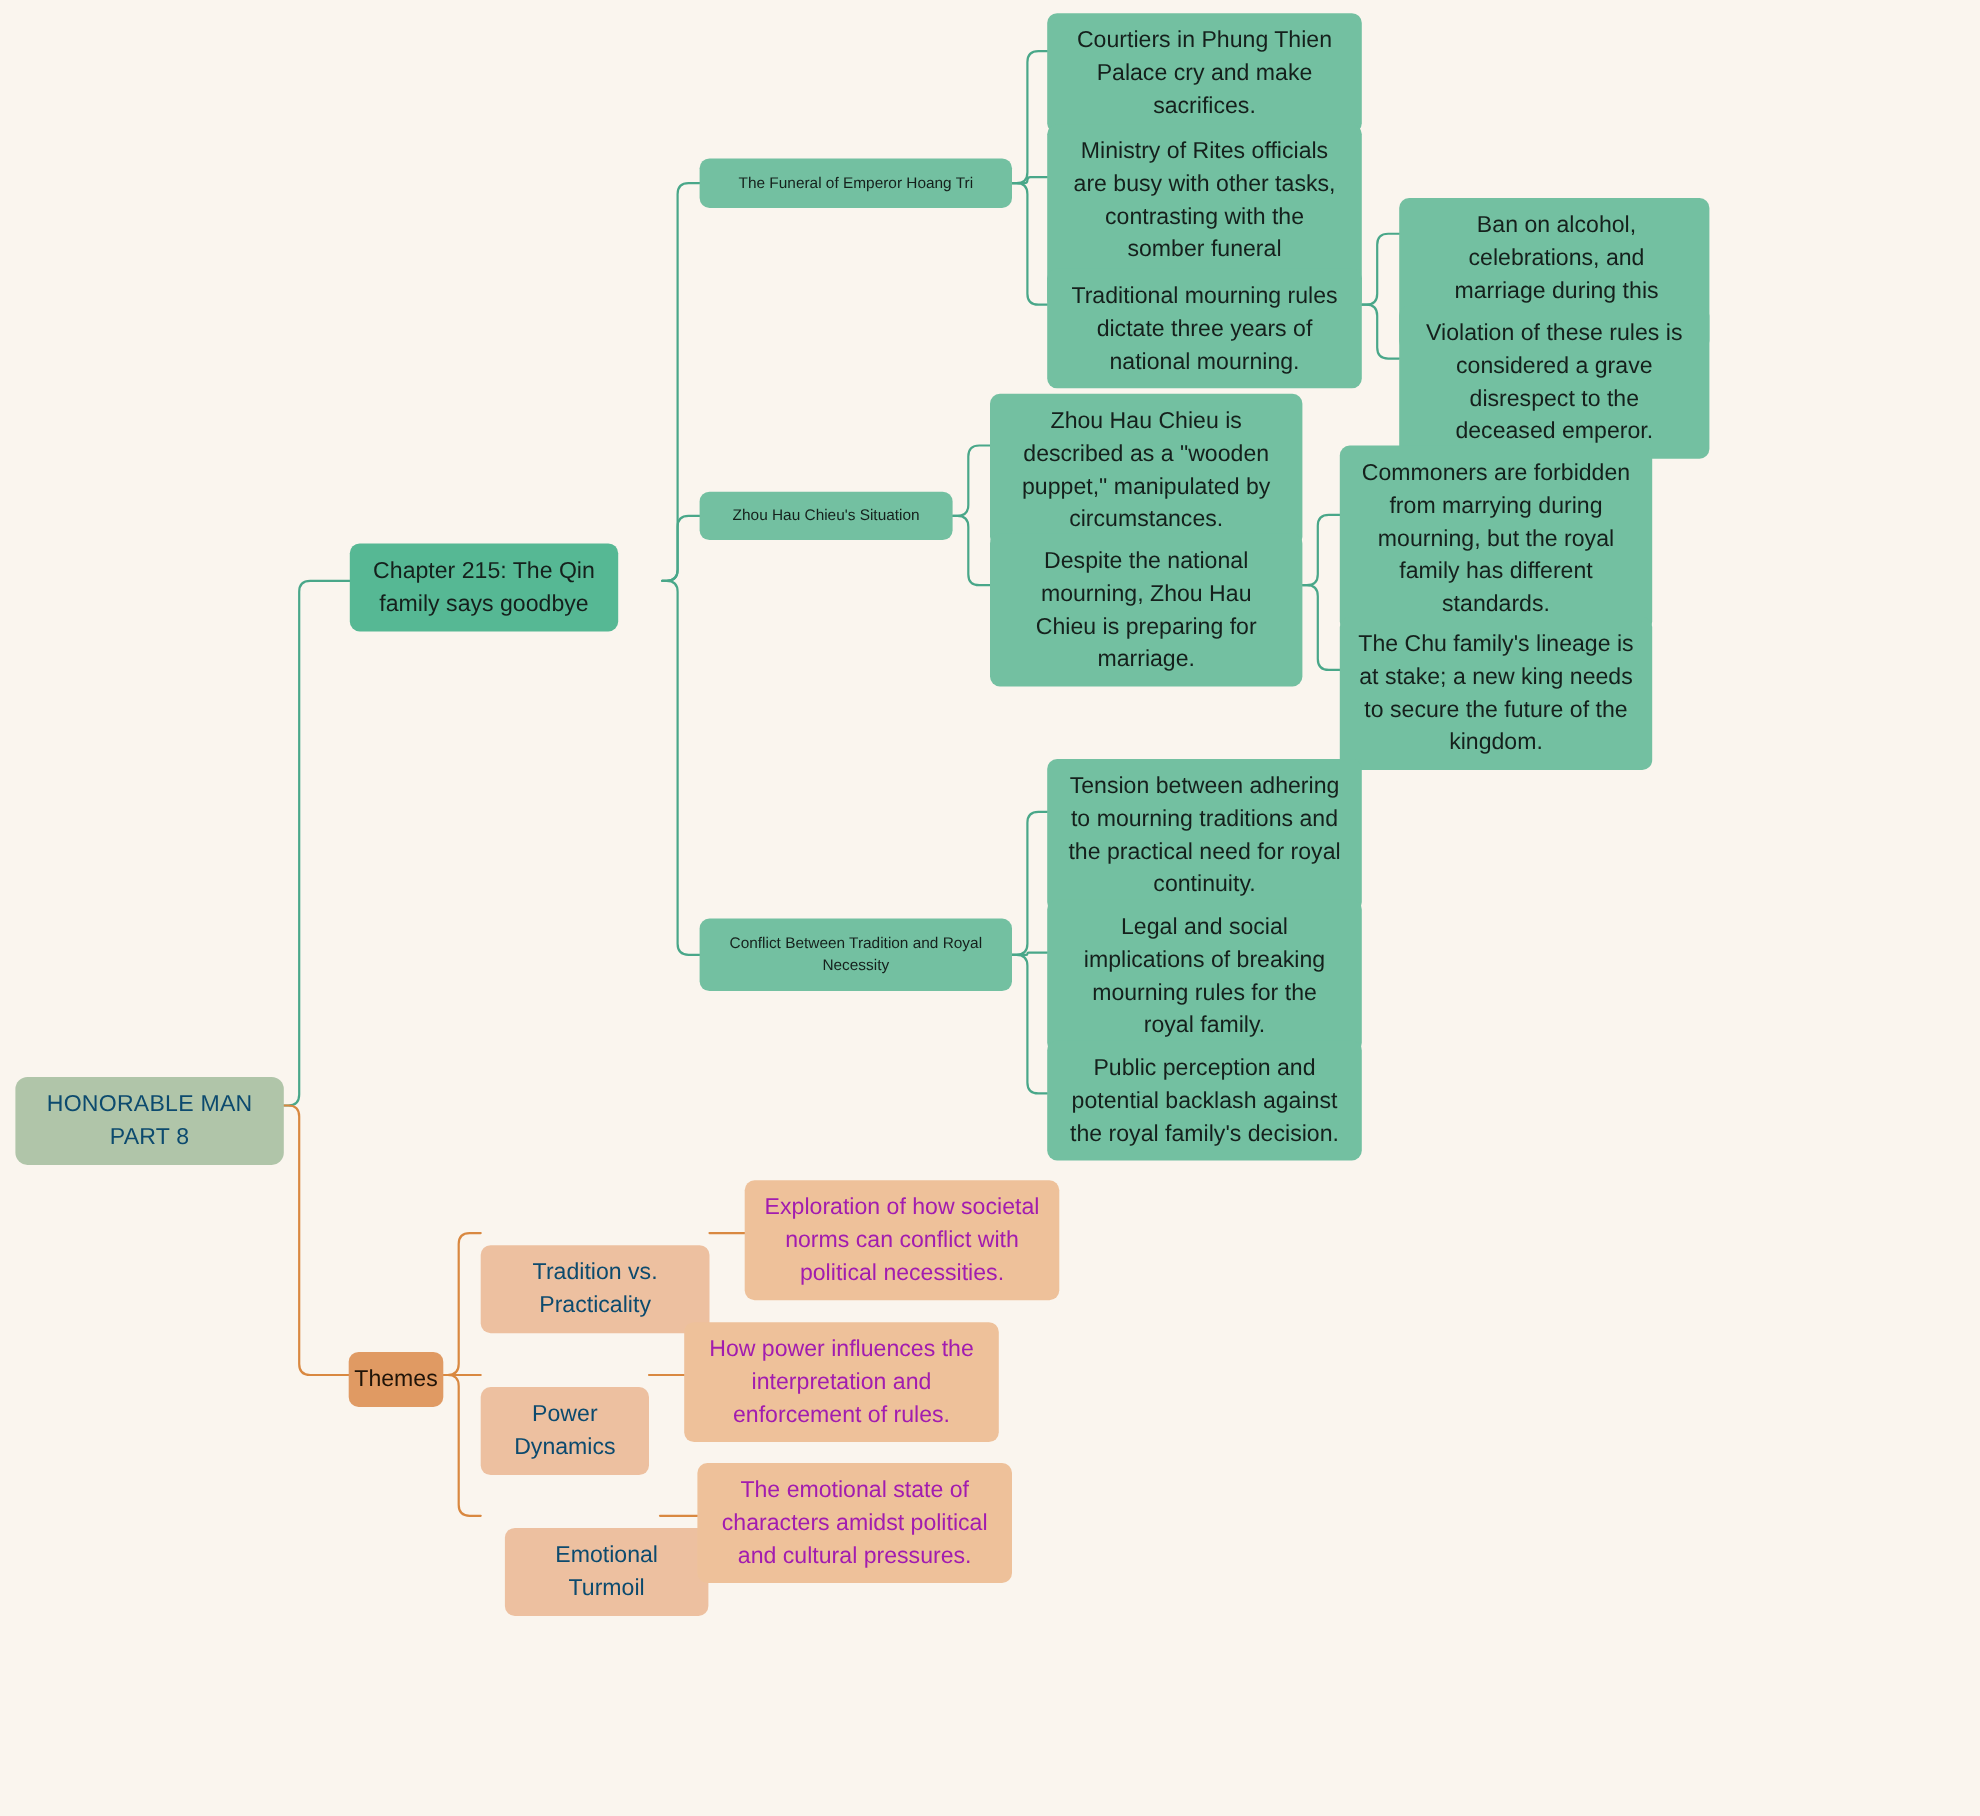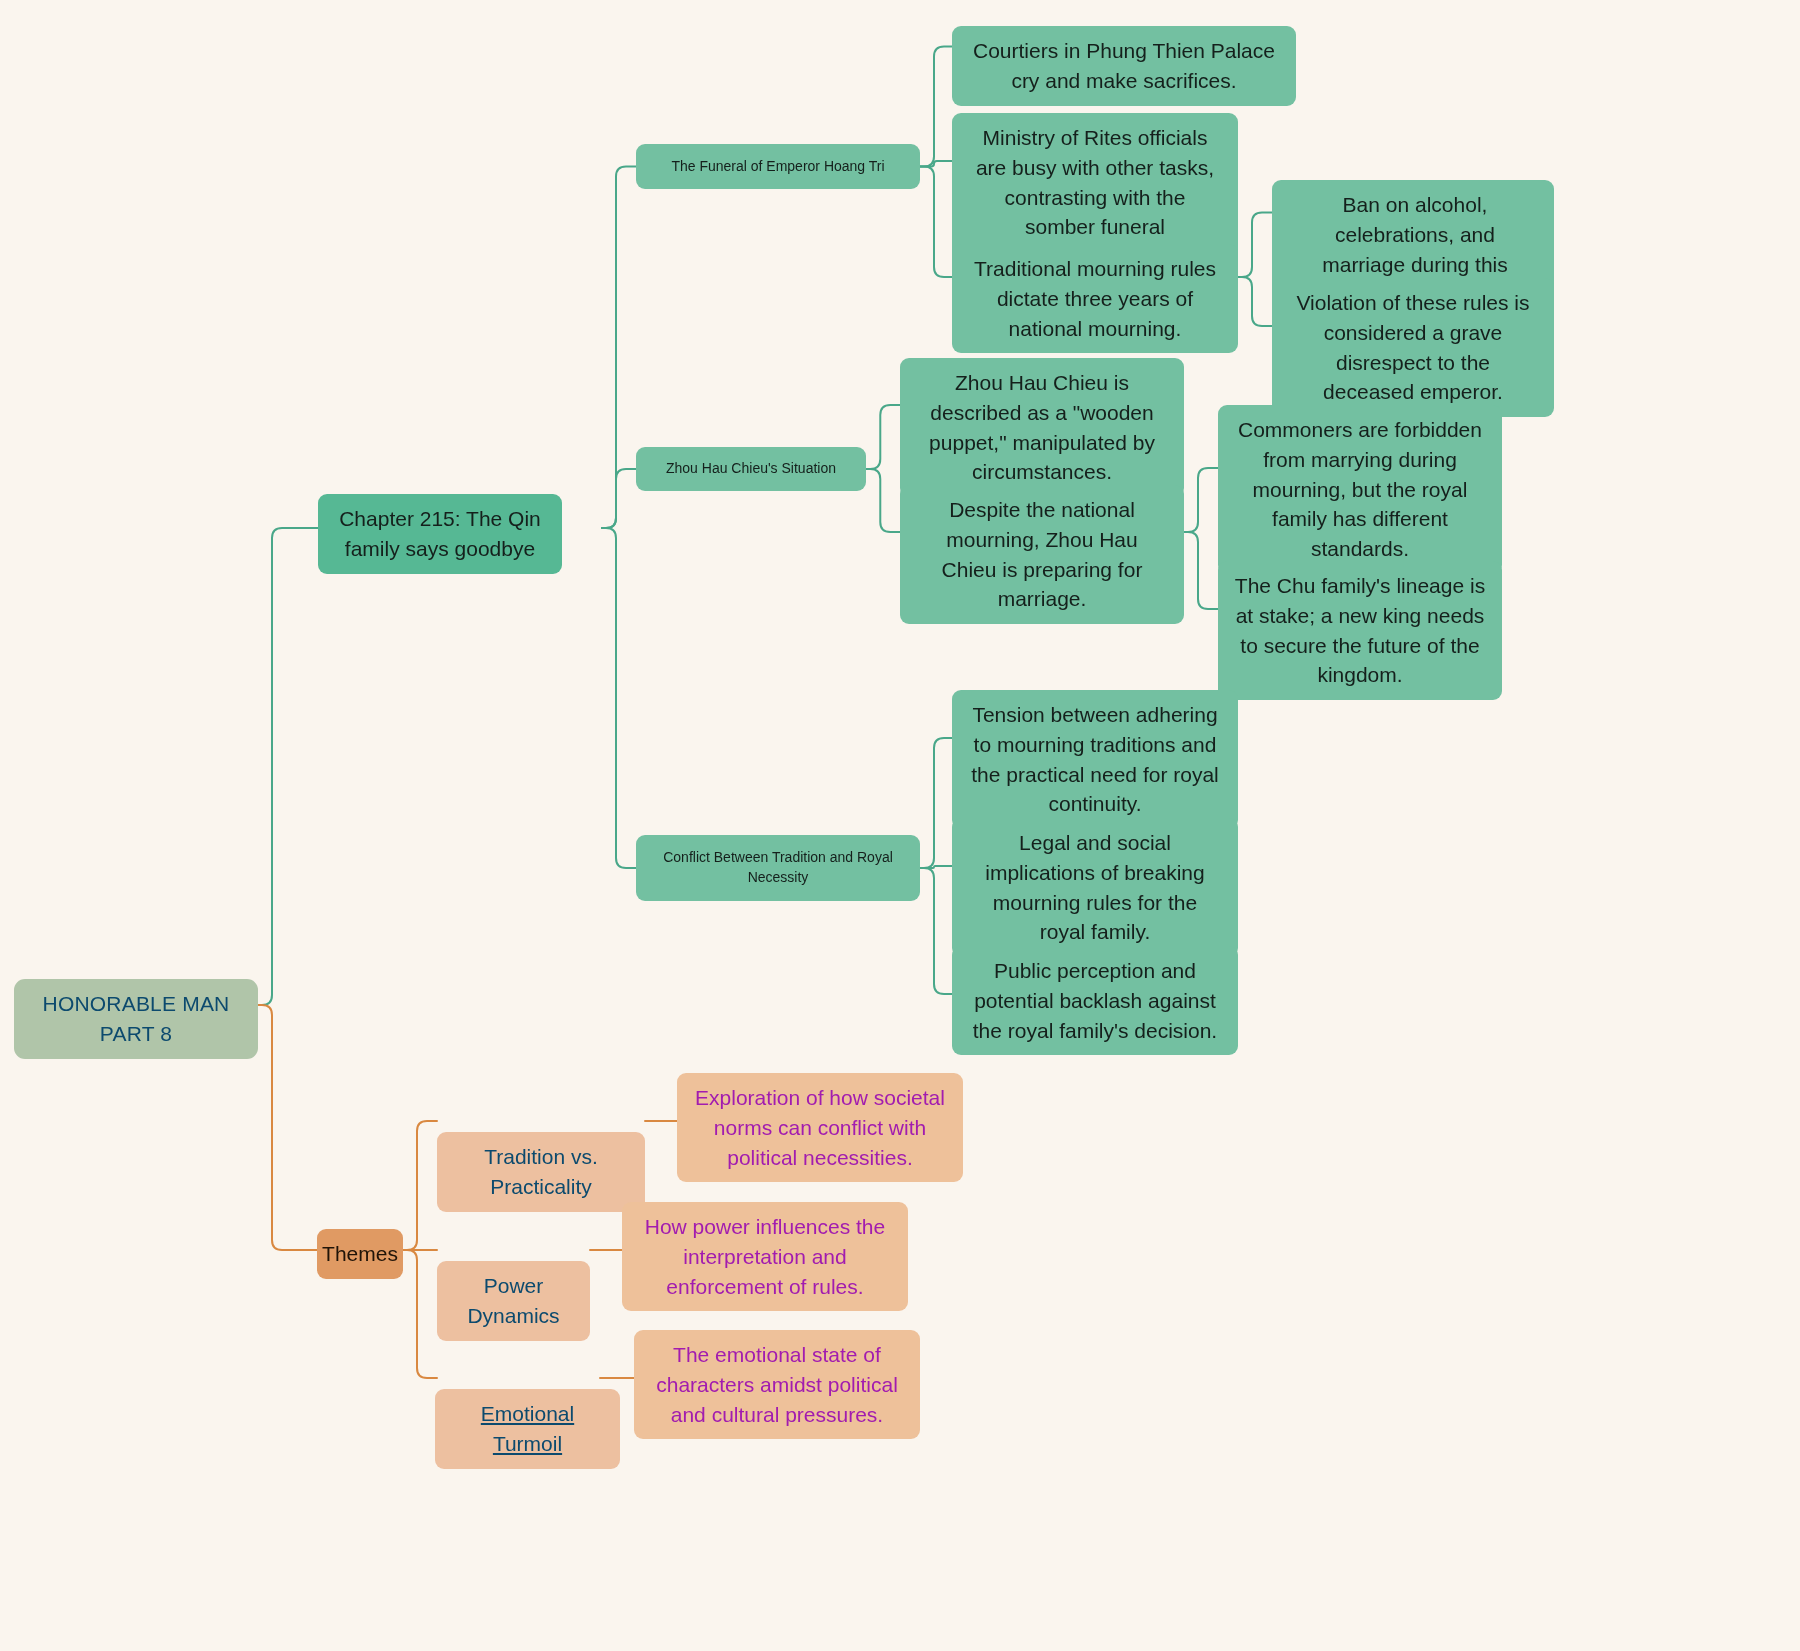--- a/index.html
+++ b/index.html
@@ -109,21 +109,21 @@
   <div id="nodes-layer">
       <div class="node node-root" style="left: 14px; top: 979px; width: 244px; min-height: 52px;">
         <span>HONORABLE MAN PART 8</span>
       </div>
       <div class="node node-l1-green" style="left: 318px; top: 494px; width: 244px; min-height: 68px;">
         <span>Chapter 215: The Qin family says goodbye</span>
       </div>
       <div class="node node-l2-green" style="left: 636px; top: 144px; width: 284px; min-height: 45px;">
         <span>The Funeral of Emperor Hoang Tri</span>
       </div>
-      <div class="node node-l3-green" style="left: 952px; top: 26px; width: 344px; min-height: 65px;">
+      <div class="node node-l3-green" style="left: 952px; top: 12px; width: 286px; min-height: 65px;">
         <span>Courtiers in Phung Thien Palace cry and make sacrifices.</span>
       </div>
       <div class="node node-l3-green" style="left: 952px; top: 113px; width: 286px; min-height: 96px;">
         <span>Ministry of Rites officials are busy with other tasks, contrasting with the somber funeral atmosphere.</span>
       </div>
       <div class="node node-l3-green" style="left: 952px; top: 244px; width: 286px; min-height: 66px;">
         <span>Traditional mourning rules dictate three years of national mourning.</span>
       </div>
       <div class="node node-l3-green" style="left: 1272px; top: 180px; width: 282px; min-height: 65px; padding-left: 20px;">
         <span>Ban on alcohol, celebrations, and marriage during this period.</span>
@@ -166,20 +166,20 @@
       </div>
       <div class="node node-l3-orange" style="left: 677px; top: 1073px; width: 286px; min-height: 96px;">
         <span>Exploration of how societal norms can conflict with political necessities.</span>
       </div>
       <div class="node node-l2-orange" style="left: 437px; top: 1229px; width: 153px; min-height: 42px;">
         <span>Power Dynamics</span>
       </div>
       <div class="node node-l3-orange" style="left: 622px; top: 1202px; width: 286px; min-height: 96px;">
         <span>How power influences the interpretation and enforcement of rules.</span>
       </div>
-      <div class="node node-l2-orange" style="left: 435px; top: 1357px; width: 185px; min-height: 42px; text-decoration: underline;">
+      <div class="node node-l2-orange" style="left: 459px; top: 1357px; width: 185px; min-height: 42px;">
         <span>Emotional Turmoil</span>
       </div>
       <div class="node node-l3-orange" style="left: 634px; top: 1330px; width: 286px; min-height: 96px;">
         <span>The emotional state of characters amidst political and cultural pressures.</span>
       </div>
     </div>
 </div>
 
 </body></html>

